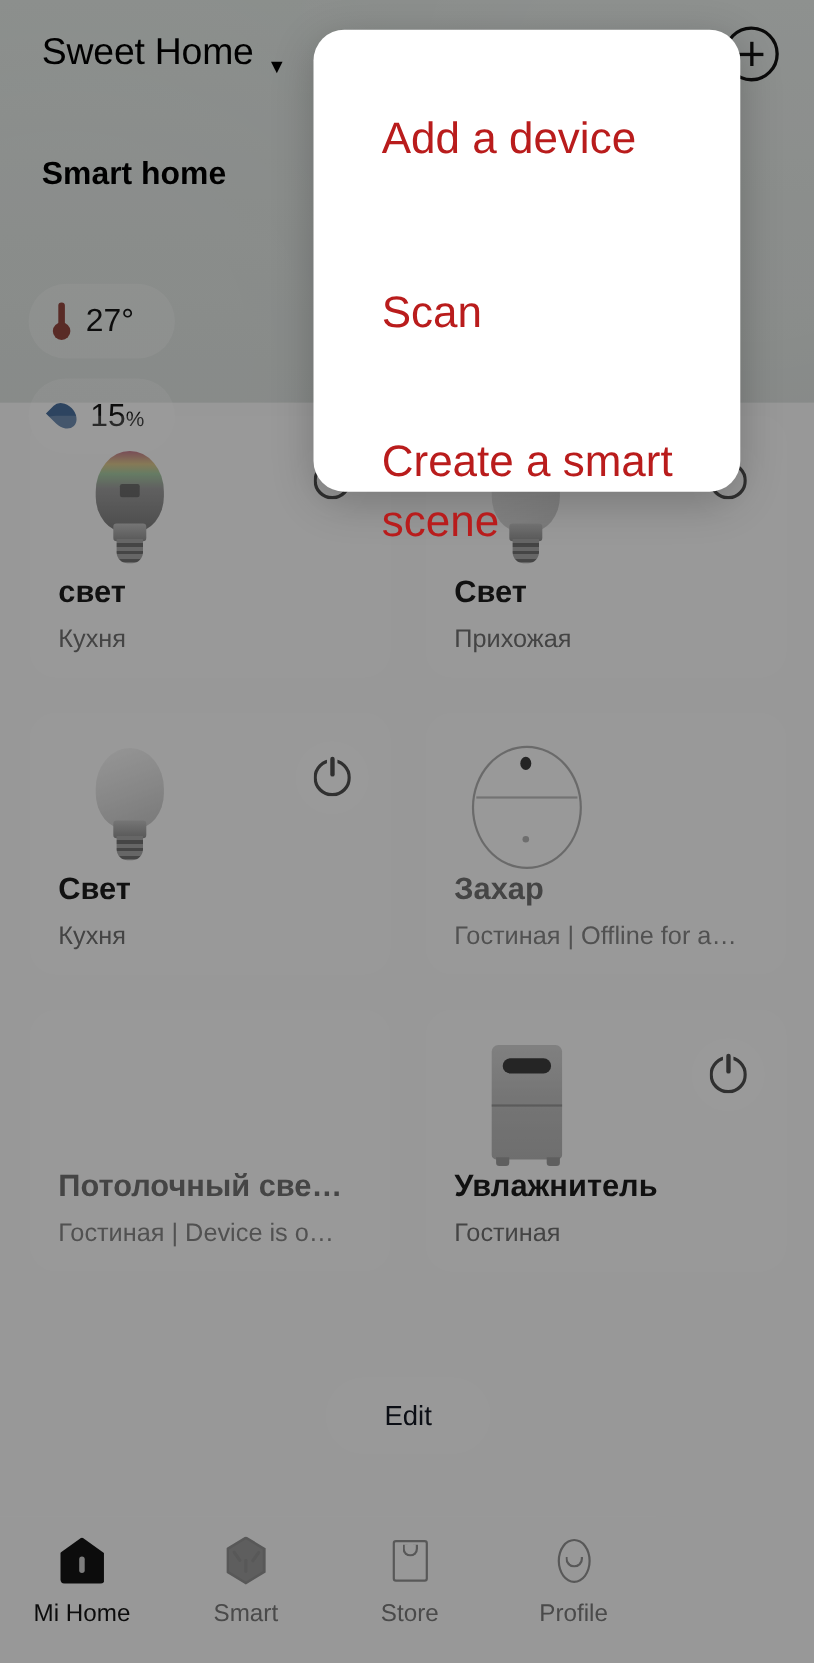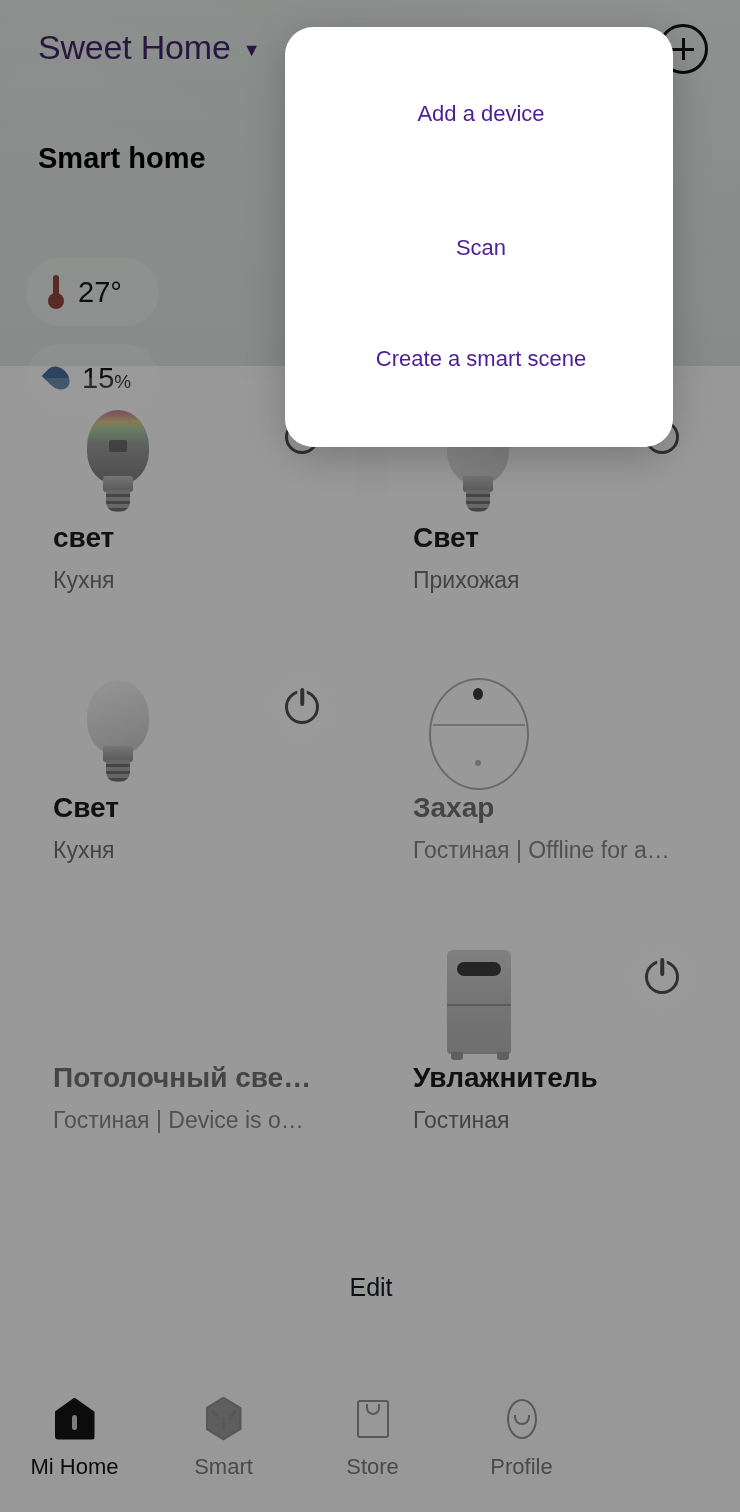--- a/index.html
+++ b/index.html
@@ -29,23 +29,23 @@
   }
   .hero-wash {
     position: absolute; left: 0; top: 0; width: 740px; height: 366px;
     background:
       radial-gradient(circle at 92% 28%, rgba(255,255,255,0.18) 0 26%, rgba(255,255,255,0) 60%),
       radial-gradient(circle at 8%  86%, rgba(255,255,255,0.14) 0 22%, rgba(255,255,255,0) 58%);
   }
 
   .home-title {
     position: absolute; left: 38px; top: 28px;
-    font-size: 34px; font-weight: 400; color: #4c1d95;
+    font-size: 34px; font-weight: 400; color: #000000;
     letter-spacing: -0.2px;
-    display: flex; align-items: center; gap: 12px;
+    display: flex; align-items: flex-end; gap: 12px;
   }
   .caret { font-size: 18px; line-height: 1; transform: translateY(2px); }
 
   .plus-btn {
     position: absolute; right: 32px; top: 24px;
     width: 50px; height: 50px; border-radius: 50%;
     border: 3px solid #111;
     display: flex; align-items: center; justify-content: center;
   }
   .plus-btn::before, .plus-btn::after {
@@ -293,23 +293,22 @@
   .popup {
     position: absolute;
     left: 285px; top: 27px;
     width: 388px; height: 420px;
     background: #ffffff;
     border-radius: 28px;
     box-shadow: 0 10px 38px rgba(0,0,0,0.22);
     padding: 46px 0 0 62px;
   }
   .menu-item {
-    font-size: 22px; color: #4c1d95; line-height: 1.35;
+    font-size: 40px; color: #b91c1c; line-height: 1.35;
     width: 268px;
-    text-align: center;
   }
   .menu-item.m1 { margin-top: 26px; }
   .menu-item.m2 { margin-top: 104px; }
   .menu-item.m3 { margin-top: 82px; }
 </style>
 </head>
 <body>
 
 <div id="app">
 

